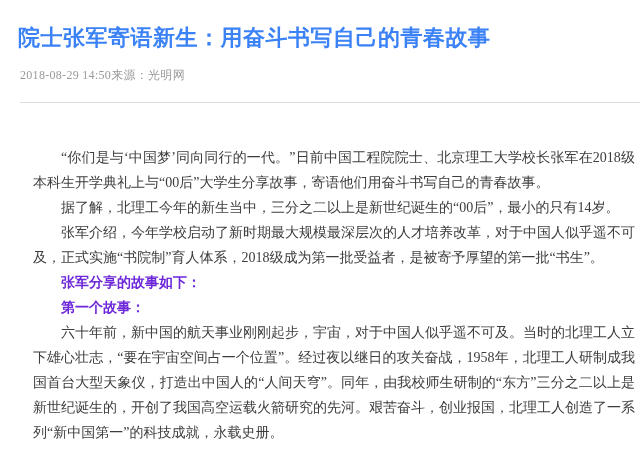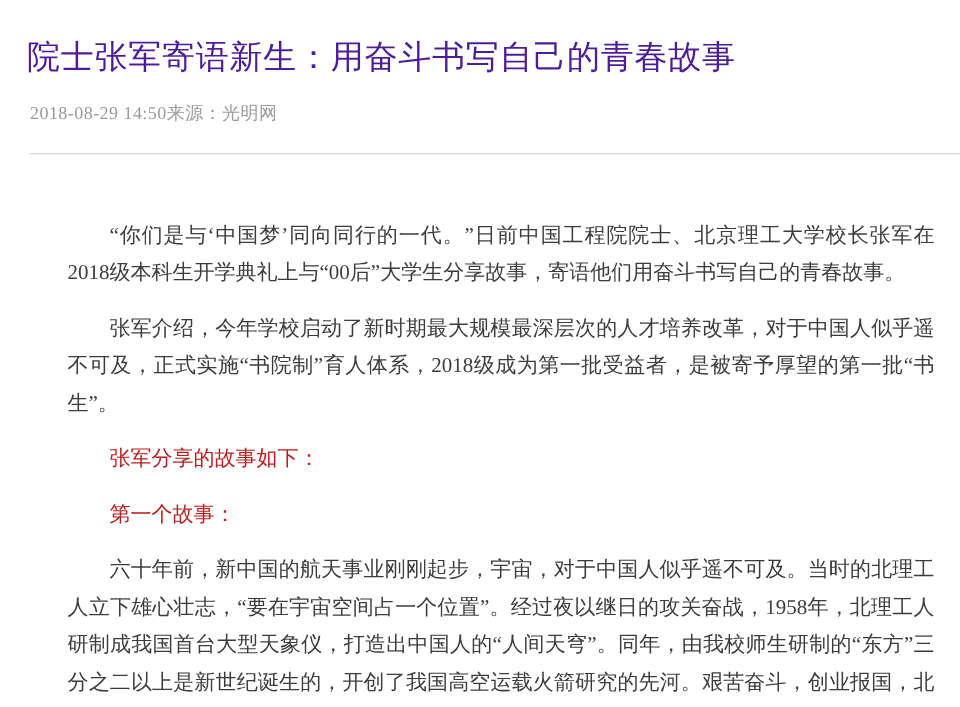--- a/index.html
+++ b/index.html
@@ -17,22 +17,22 @@
     position: relative;
     width: 640px;
     min-height: 471px;
     background: #ffffff;
     overflow: hidden;
   }
   .title {
     margin: 24px 20px 0 18px;
     font-size: 22px;
     line-height: 1.3;
-    font-weight: normal;
-    color: #4c1d95;
+    font-weight: bold;
+    color: #3b82f6;
     letter-spacing: 0.5px;
   }
   .meta {
     margin: 14px 0 0 20px;
     font-size: 12px;
     color: #9a9a9a;
     letter-spacing: 0.3px;
     white-space: nowrap;
   }
   .meta .source {
@@ -45,41 +45,42 @@
     height: 0;
   }
   .article-body {
     margin: 42px 5px 0 33px;
     font-size: 14px;
     line-height: 25px;
     color: #3c3c3c;
     text-align: justify;
   }
   .article-body p {
-    margin: 12px;
+    margin: 0;
     padding: 0;
     text-indent: 2em;
   }
   .article-body p.bold {
-    font-weight: normal;
-    color: #b91c1c;
+    font-weight: bold;
+    color: #6d28d9;
   }
 </style>
 </head>
 <body>
 
 <div class="page">
   <h1 class="title">院士张军寄语新生：用奋斗书写自己的青春故事</h1>
 
   <div class="meta">
     <span>2018-08-29 14:50</span><span class="source">来源：光明网</span>
   </div>
 
   <hr class="divider">
 
   <div class="article-body" id="article-body">
       <p>“你们是与‘中国梦’同向同行的一代。”日前中国工程院院士、北京理工大学校长张军在2018级本科生开学典礼上与“00后”大学生分享故事，寄语他们用奋斗书写自己的青春故事。</p>
+      <p>据了解，北理工今年的新生当中，三分之二以上是新世纪诞生的“00后”，最小的只有14岁。</p>
       <p>张军介绍，今年学校启动了新时期最大规模最深层次的人才培养改革，对于中国人似乎遥不可及，正式实施“书院制”育人体系，2018级成为第一批受益者，是被寄予厚望的第一批“书生”。</p>
       <p class="bold">张军分享的故事如下：</p>
       <p class="bold">第一个故事：</p>
       <p>六十年前，新中国的航天事业刚刚起步，宇宙，对于中国人似乎遥不可及。当时的北理工人立下雄心壮志，“要在宇宙空间占一个位置”。经过夜以继日的攻关奋战，1958年，北理工人研制成我国首台大型天象仪，打造出中国人的“人间天穹”。同年，由我校师生研制的“东方”三分之二以上是新世纪诞生的，开创了我国高空运载火箭研究的先河。艰苦奋斗，创业报国，北理工人创造了一系列“新中国第一”的科技成就，永载史册。</p>
     </div>
 </div>
 
 </body></html>

